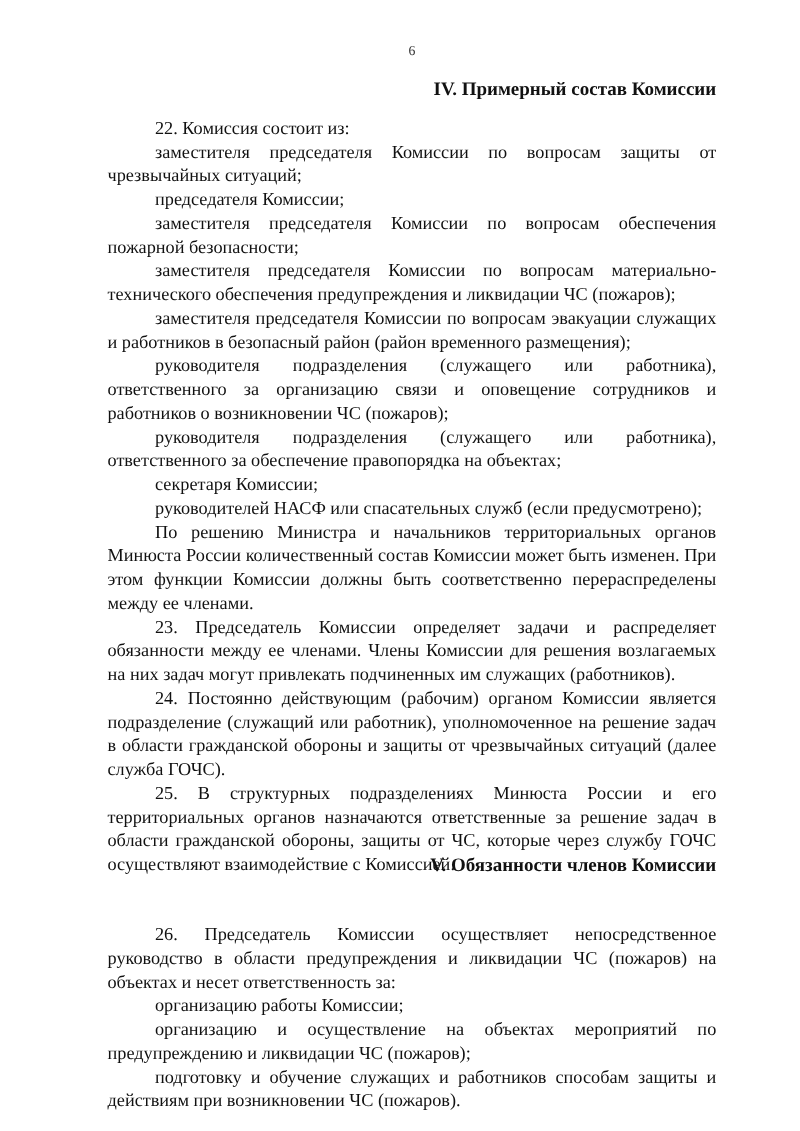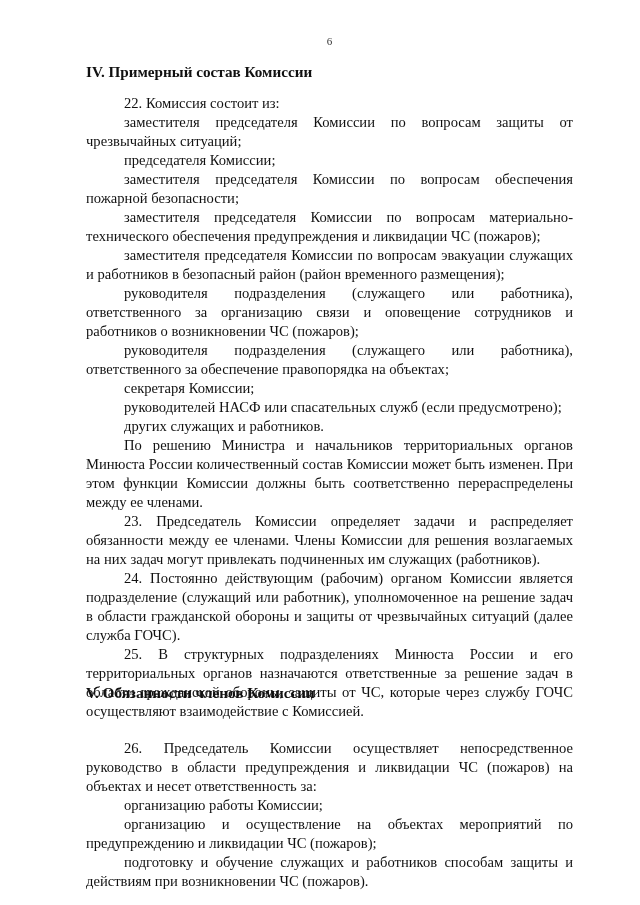--- a/index.html
+++ b/index.html
@@ -7,21 +7,21 @@
   .page {
     position: absolute; left: 86px; top: 0; width: 487px;
     font-family: "Liberation Serif", "DejaVu Serif", serif;
     color: #111111; font-size: 14.6px; line-height: 19px;
   }
   .page-number {
     position: absolute; left: 0; width: 487px; top: 35px;
     text-align: center; font-size: 11px; line-height: 12px; color: #333;
   }
   .heading {
-    text-align: left; font-weight: bold; font-size: 15.2px; line-height: 19px;
+    text-align: right; font-weight: bold; font-size: 15.2px; line-height: 19px;
     margin: 0;
   }
   .h1 { position: absolute; top: 62px; left: 0; width: 487px; }
   .body1 { position: absolute; top: 94px; left: 0; width: 487px; }
   .h2 { position: absolute; top: 683px; left: 0; width: 487px; }
   .body2 { position: absolute; top: 716px; left: 0; width: 487px; margin-top: 23px; }
   p.par {
     margin: 0; text-indent: 38px; text-align: justify;
   }
 </style>
@@ -37,21 +37,20 @@
     <p class="par">22. Комиссия состоит из:</p>
     <p class="par">заместителя председателя Комиссии по вопросам защиты от чрезвычайных ситуаций;</p>
     <p class="par">председателя Комиссии;</p>
     <p class="par">заместителя председателя Комиссии по вопросам обеспечения пожарной безопасности;</p>
     <p class="par">заместителя председателя Комиссии по вопросам материально-технического обеспечения предупреждения и ликвидации ЧС (пожаров);</p>
     <p class="par">заместителя председателя Комиссии по вопросам эвакуации служащих и работников в безопасный район (район временного размещения);</p>
     <p class="par">руководителя подразделения (служащего или работника), ответственного за организацию связи и оповещение сотрудников и работников о возникновении ЧС (пожаров);</p>
     <p class="par">руководителя подразделения (служащего или работника), ответственного за обеспечение правопорядка на объектах;</p>
     <p class="par">секретаря  Комиссии;</p>
     <p class="par">руководителей НАСФ или спасательных служб (если предусмотрено);</p>
-    <p class="par">других служащих и работников.</p>
     <p class="par">По решению Министра и начальников территориальных органов Минюста России количественный состав Комиссии может быть изменен. При этом функции Комиссии должны быть соответственно перераспределены между ее членами.</p>
     <p class="par">23. Председатель Комиссии определяет задачи и распределяет обязанности между ее членами. Члены Комиссии для решения возлагаемых на них задач могут привлекать подчиненных им служащих (работников).</p>
     <p class="par">24. Постоянно действующим (рабочим) органом Комиссии является подразделение (служащий или работник), уполномоченное на решение задач в области гражданской обороны и защиты от чрезвычайных ситуаций (далее служба ГОЧС).</p>
     <p class="par">25. В структурных подразделениях Минюста России и его территориальных органов назначаются ответственные за решение задач в области гражданской обороны, защиты от ЧС, которые через службу ГОЧС осуществляют взаимодействие с Комиссией.</p>
   </div>
 
   <h2 class="heading h2">V. Обязанности членов Комиссии</h2>
 
   <div class="body2">
     <p class="par">26. Председатель Комиссии осуществляет непосредственное руководство в области предупреждения и ликвидации ЧС (пожаров) на объектах и несет ответственность за:</p>

